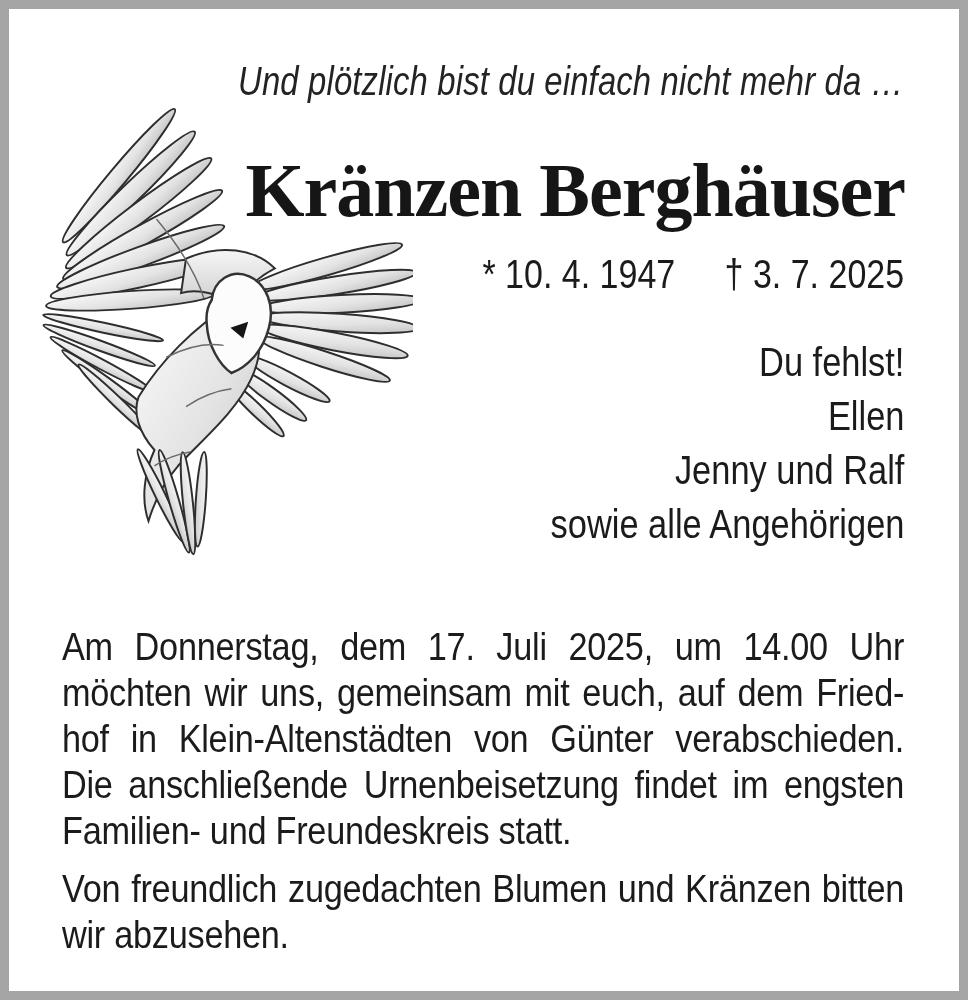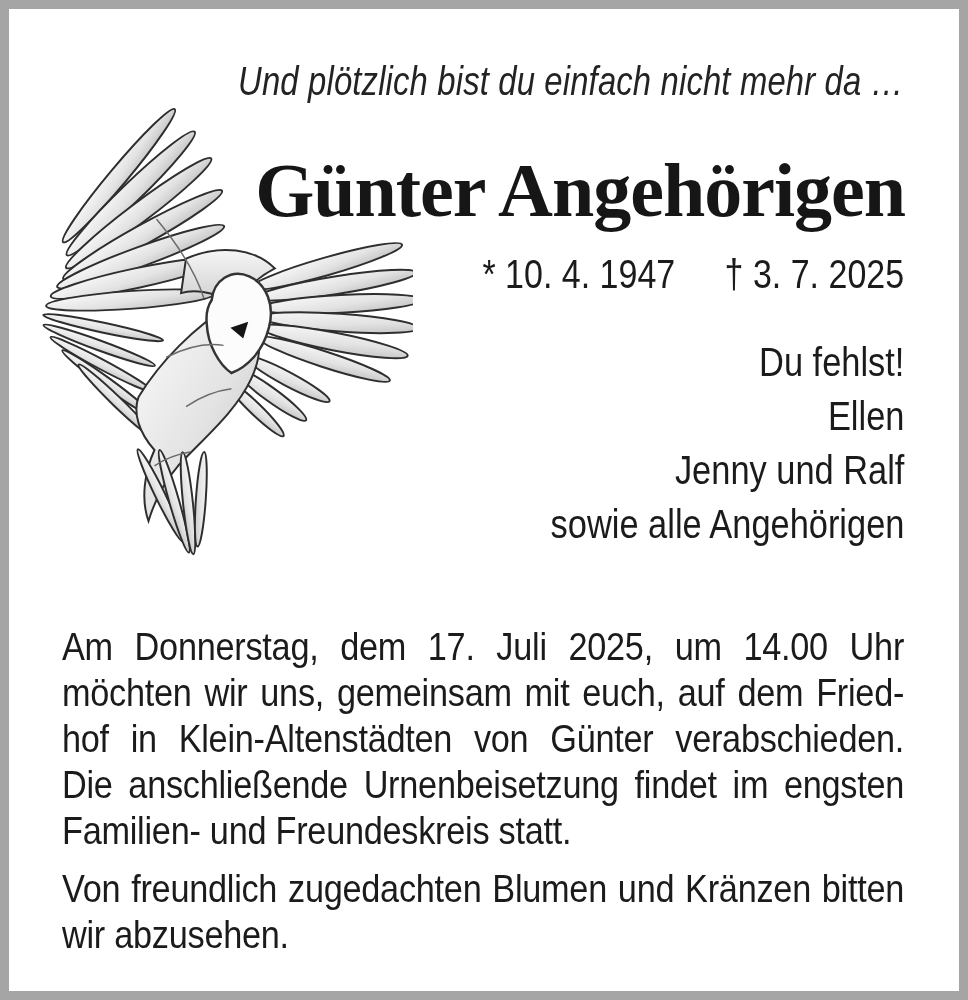--- a/index.html
+++ b/index.html
@@ -159,21 +159,21 @@
     <path d="M176 192 C 178 172 196 160 214 168 C 232 176 240 198 234 220 C 228 244 212 260 196 266 C 184 258 172 238 171 216 C 170 206 172 198 176 192 Z" fill="#fcfcfc" stroke="#333333" stroke-width="2.5"></path>
     <path d="M195 220 L 213 214 L 208 231 Z" fill="#151515"></path>
     <g stroke="#6a6a6a" stroke-width="1.5" fill="none">
       <path d="M120 110 C 145 140 160 165 168 190"></path>
       <path d="M130 250 C 150 240 170 235 188 238"></path>
       <path d="M150 300 C 165 290 180 284 196 282"></path>
       <path d="M118 360 C 130 352 142 348 154 346"></path>
     </g>
   </svg>
 
-  <div class="deceased-name">Günter Angehörigen</div>
+  <div class="deceased-name">Kränzen Berghäuser</div>
 
   <div class="dates-row">
     <span>* 10. 4. 1947</span>
     <span>† 3. 7. 2025</span>
   </div>
 
   <div class="closing-block">
     <div>Du fehlst!</div>
     <div>Ellen</div>
     <div>Jenny und Ralf</div>

